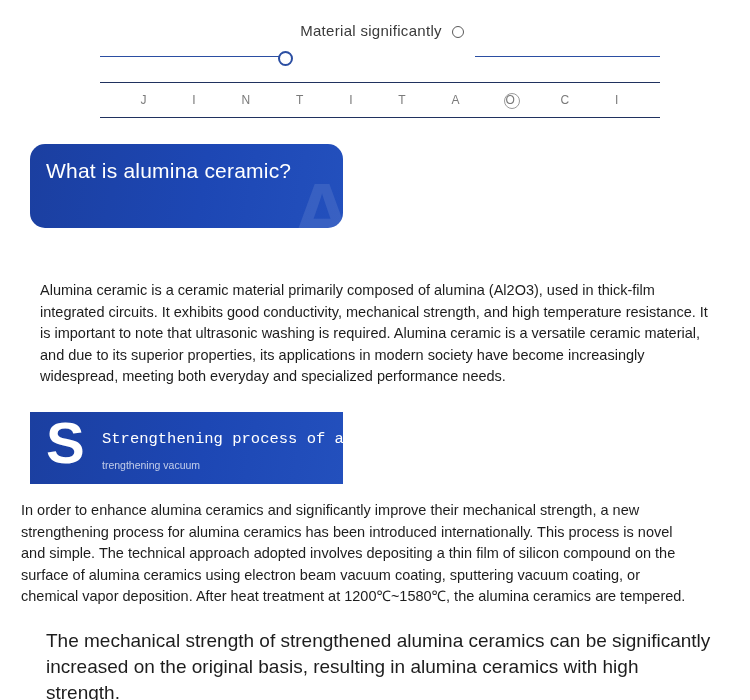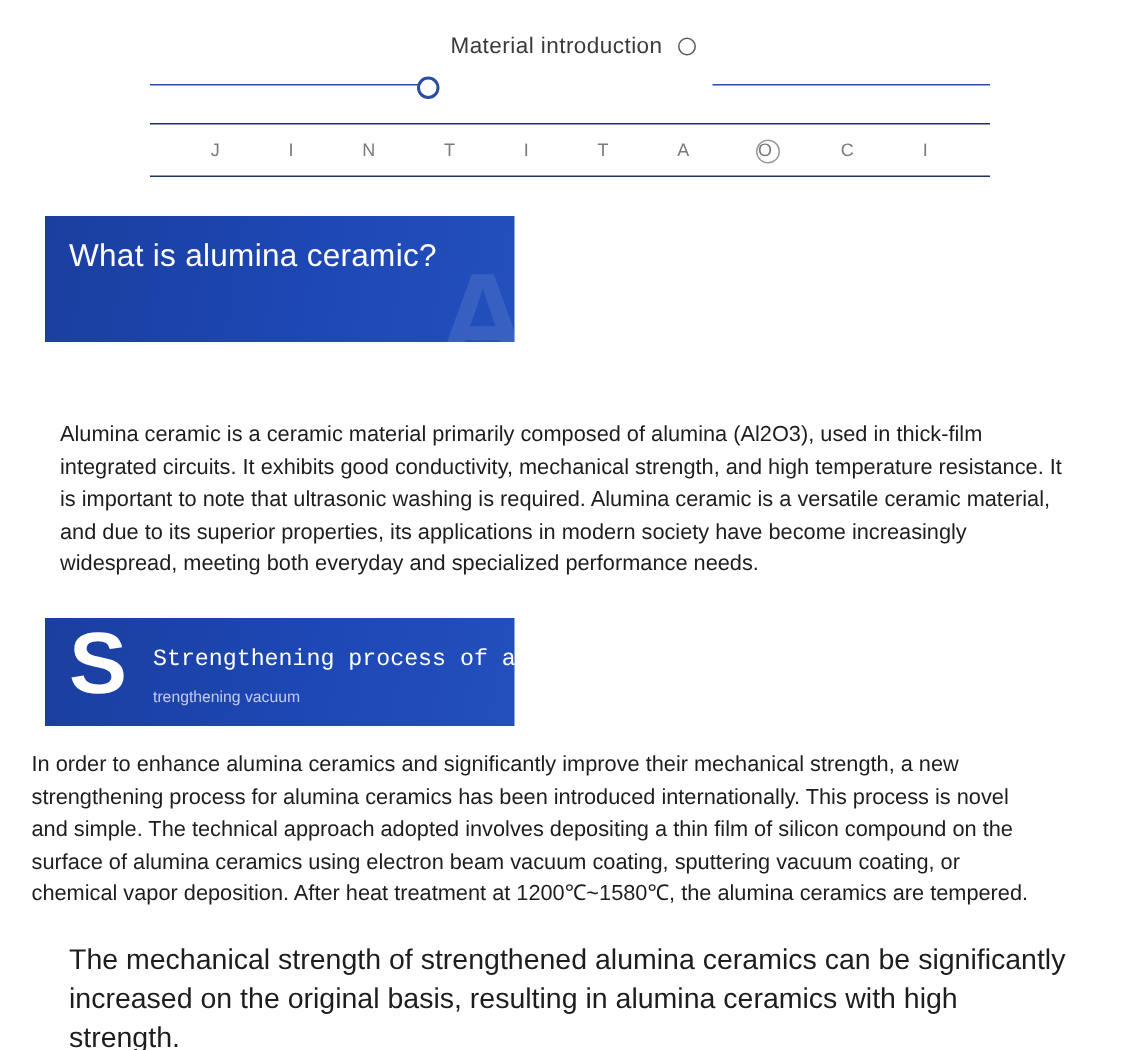--- a/index.html
+++ b/index.html
@@ -106,20 +106,21 @@
     position: absolute;
     left: 30px;
     top: 144px;
     width: 313px;
     height: 84px;
     background: linear-gradient(100deg, #1b3fa0 0%, #1d47b4 55%, #2350bd 100%);
     color: #ffffff;
     box-sizing: border-box;
     padding: 12px 28px 0 16px;
     overflow: hidden;
+    border-radius: 15px;
   }
   .banner1 .b1-text {
     font-size: 21px;
     line-height: 30px;
     font-weight: normal;
     letter-spacing: 0.2px;
   }
   .banner1 .ghost {
     position: absolute;
     right: -10px;
@@ -192,21 +193,21 @@
     width: 668px;
     font-size: 19px;
     line-height: 26px;
   }
 </style>
 </head>
 <body>
 
 <div class="header">
   <div class="header-title-row">
-    <span class="header-title">Material introduction</span><span class="header-circle"></span>
+    <span class="header-title">Material significantly</span><span class="header-circle"></span>
   </div>
   <div class="rule-row">
     <div class="rule-line rule-left"></div>
     <div class="rule-dot"></div>
     <div class="rule-line rule-right"></div>
   </div>
 </div>
 
 <div class="letters-box">
   <span class="letter">J</span>

